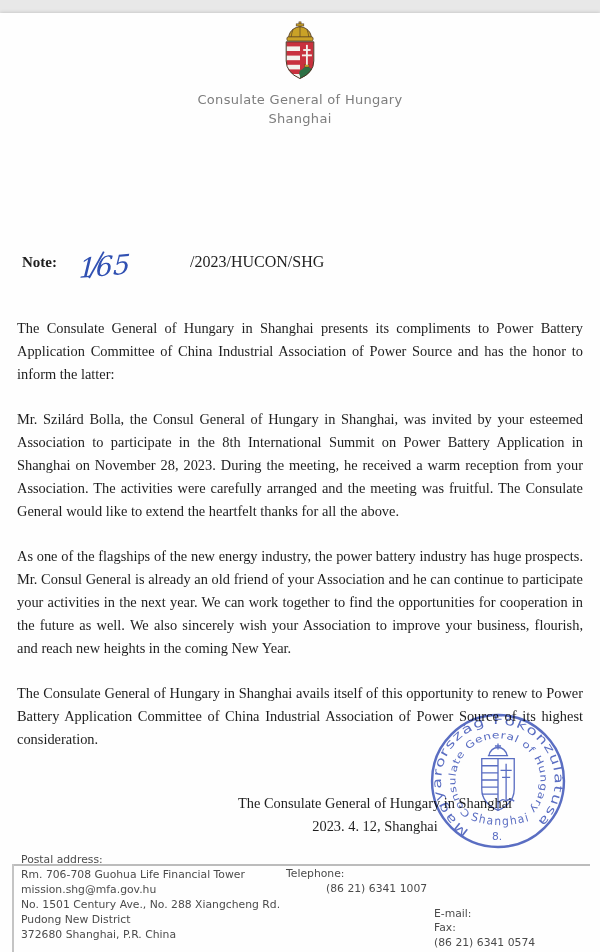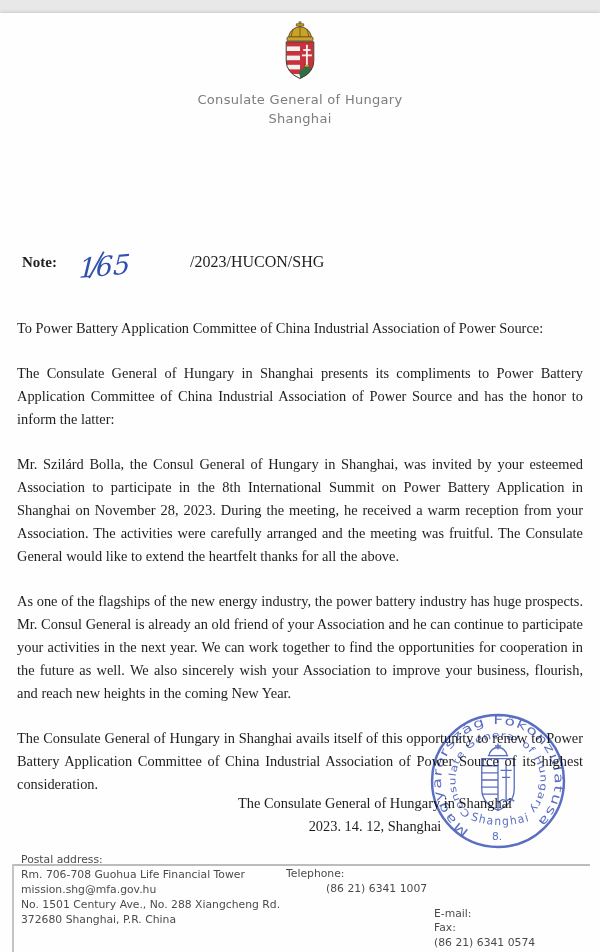--- a/index.html
+++ b/index.html
@@ -102,30 +102,29 @@
     <svg class="handwritten" width="80" height="44" viewBox="0 0 80 44">
       <g transform="rotate(-5 40 22)">
         <text x="10" y="32" font-family="'DejaVu Serif',serif" font-style="italic" font-size="27" fill="#3050b2" transform="skewX(-8)">165</text>
         <line x1="33" y1="8" x2="16" y2="33" stroke="#3050b2" stroke-width="1.8"></line>
       </g>
     </svg>
     <span class="note-code">/2023/HUCON/SHG</span>
   </div>
 
   <div class="letter-body">
-    <p class="salutation">To Power Battery Application Committee of China Industrial Association of Power Source:</p>
     <p>The Consulate General of Hungary in Shanghai presents its compliments to Power Battery Application Committee of China Industrial Association of Power Source and has the honor to inform the latter:</p>
     <p>Mr. Szilárd Bolla, the Consul General of Hungary in Shanghai, was invited by your esteemed Association to participate in the 8th International Summit on Power Battery Application in Shanghai on November 28, 2023. During the meeting, he received a warm reception from your Association. The activities were carefully arranged and the meeting was fruitful. The Consulate General would like to extend the heartfelt thanks for all the above.</p>
     <p>As one of the flagships of the new energy industry, the power battery industry has huge prospects. Mr. Consul General is already an old friend of your Association and he can continue to participate your activities in the next year. We can work together to find the opportunities for cooperation in the future as well. We also sincerely wish your Association to improve your business, flourish, and reach new heights in the coming New Year.</p>
     <p>The Consulate General of Hungary in Shanghai avails itself of this opportunity to renew to Power Battery Application Committee of China Industrial Association of Power Source of its highest consideration.</p>
   </div>
 
   <div class="signature">
     <div>The Consulate General of Hungary in Shanghai</div>
-    <div>2023. 14. 12, Shanghai</div>
+    <div>2023. 4. 12, Shanghai</div>
   </div>
 
   <svg class="stamp" viewBox="0 0 136 136">
     <defs>
       <path id="arcOuter" d="M 40 116.5 A 56 56 0 1 1 96 116.5" fill="none"></path>
       <path id="arcInner" d="M 41 100 A 42 42 0 1 1 95 100" fill="none"></path>
       <path id="arcCity" d="M 28 101 Q 71 122 114 101" fill="none"></path>
     </defs>
     <circle cx="68" cy="68" r="65" fill="none" stroke="#4c61be" stroke-width="2.4"></circle>
     <text font-family="'DejaVu Sans',sans-serif" font-size="12" fill="#4c61be" letter-spacing="1">
@@ -154,20 +153,21 @@
 
   <div class="footer-rule"></div>
   <div class="footer-vline"></div>
 
   <div class="footer">
     <div class="col col-postal">
       <div>Postal address:</div>
       <div>Rm. 706-708 Guohua Life Financial Tower</div>
       <div>mission.shg@mfa.gov.hu</div>
       <div>No. 1501 Century Ave., No. 288 Xiangcheng Rd.</div>
+      <div>Pudong New District</div>
       <div>372680 Shanghai, P.R. China</div>
     </div>
     <div class="col col-tel">
       <div>Telephone:</div>
       <div class="tel-value">(86 21) 6341 1007</div>
     </div>
     <div class="col col-email">
       <div>E-mail:</div>
     </div>
     <div class="col col-fax">

